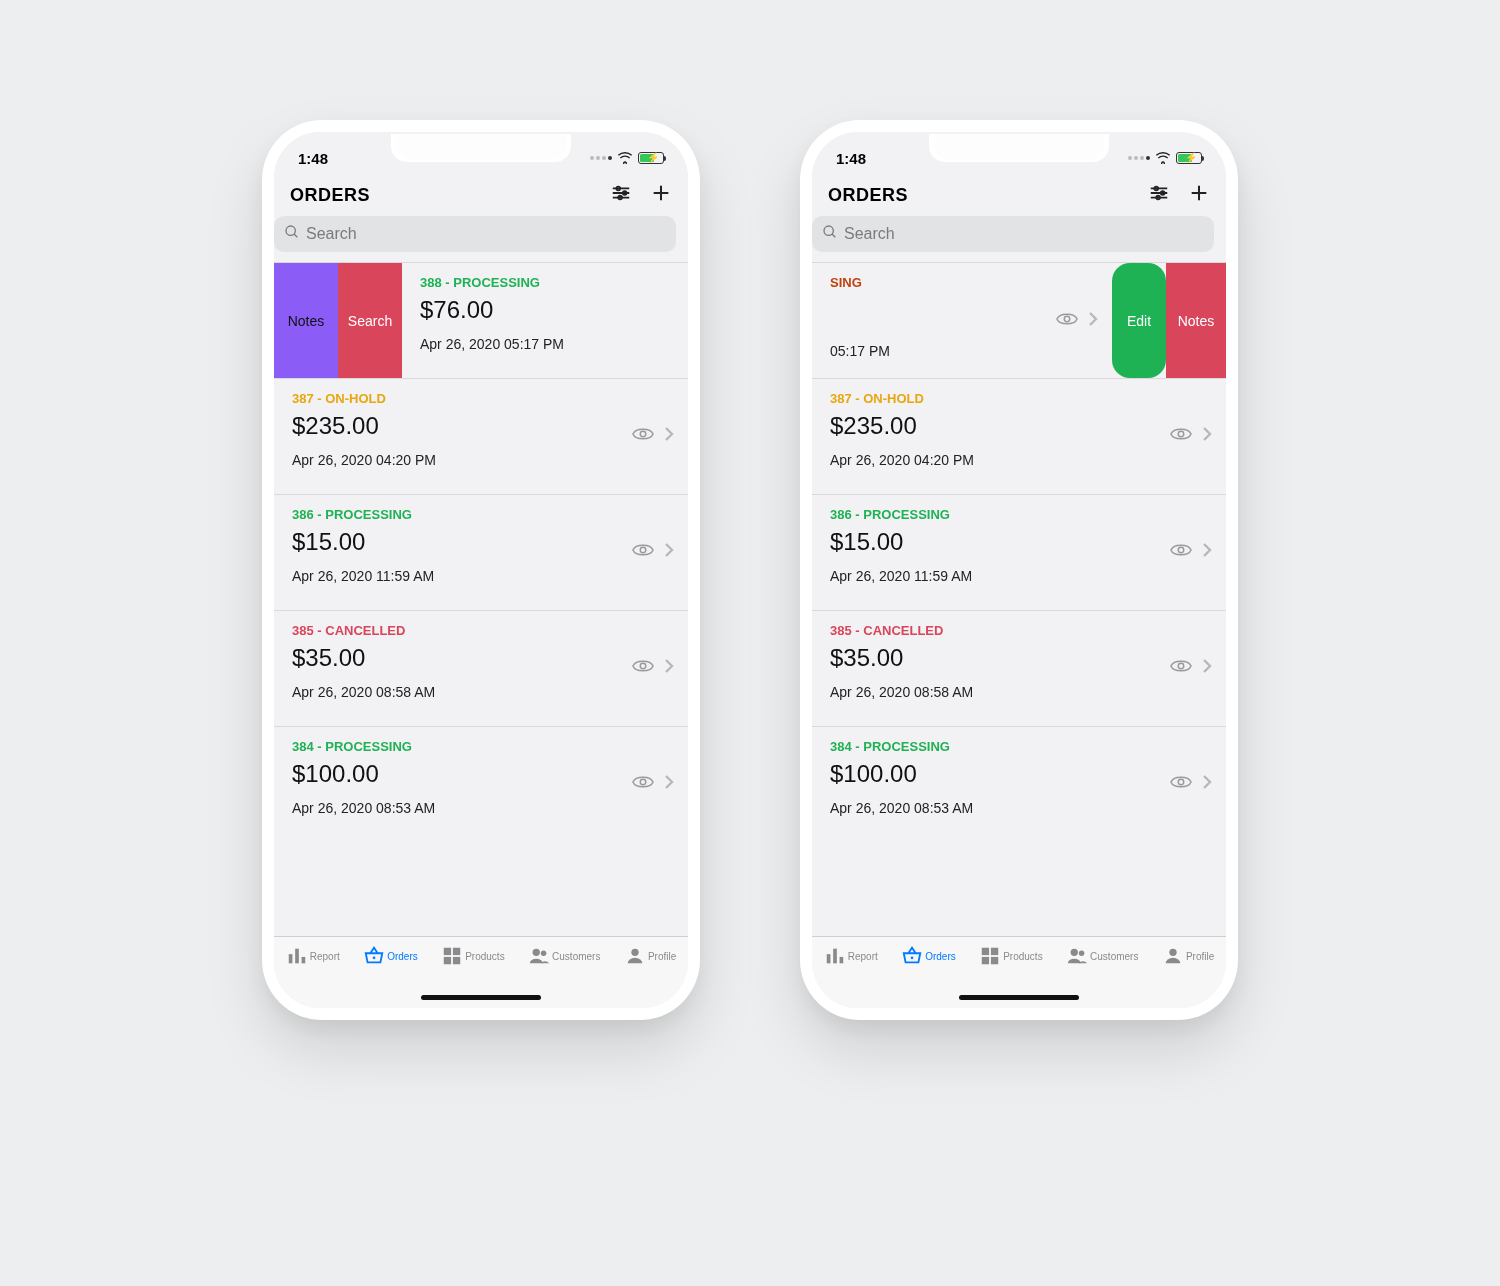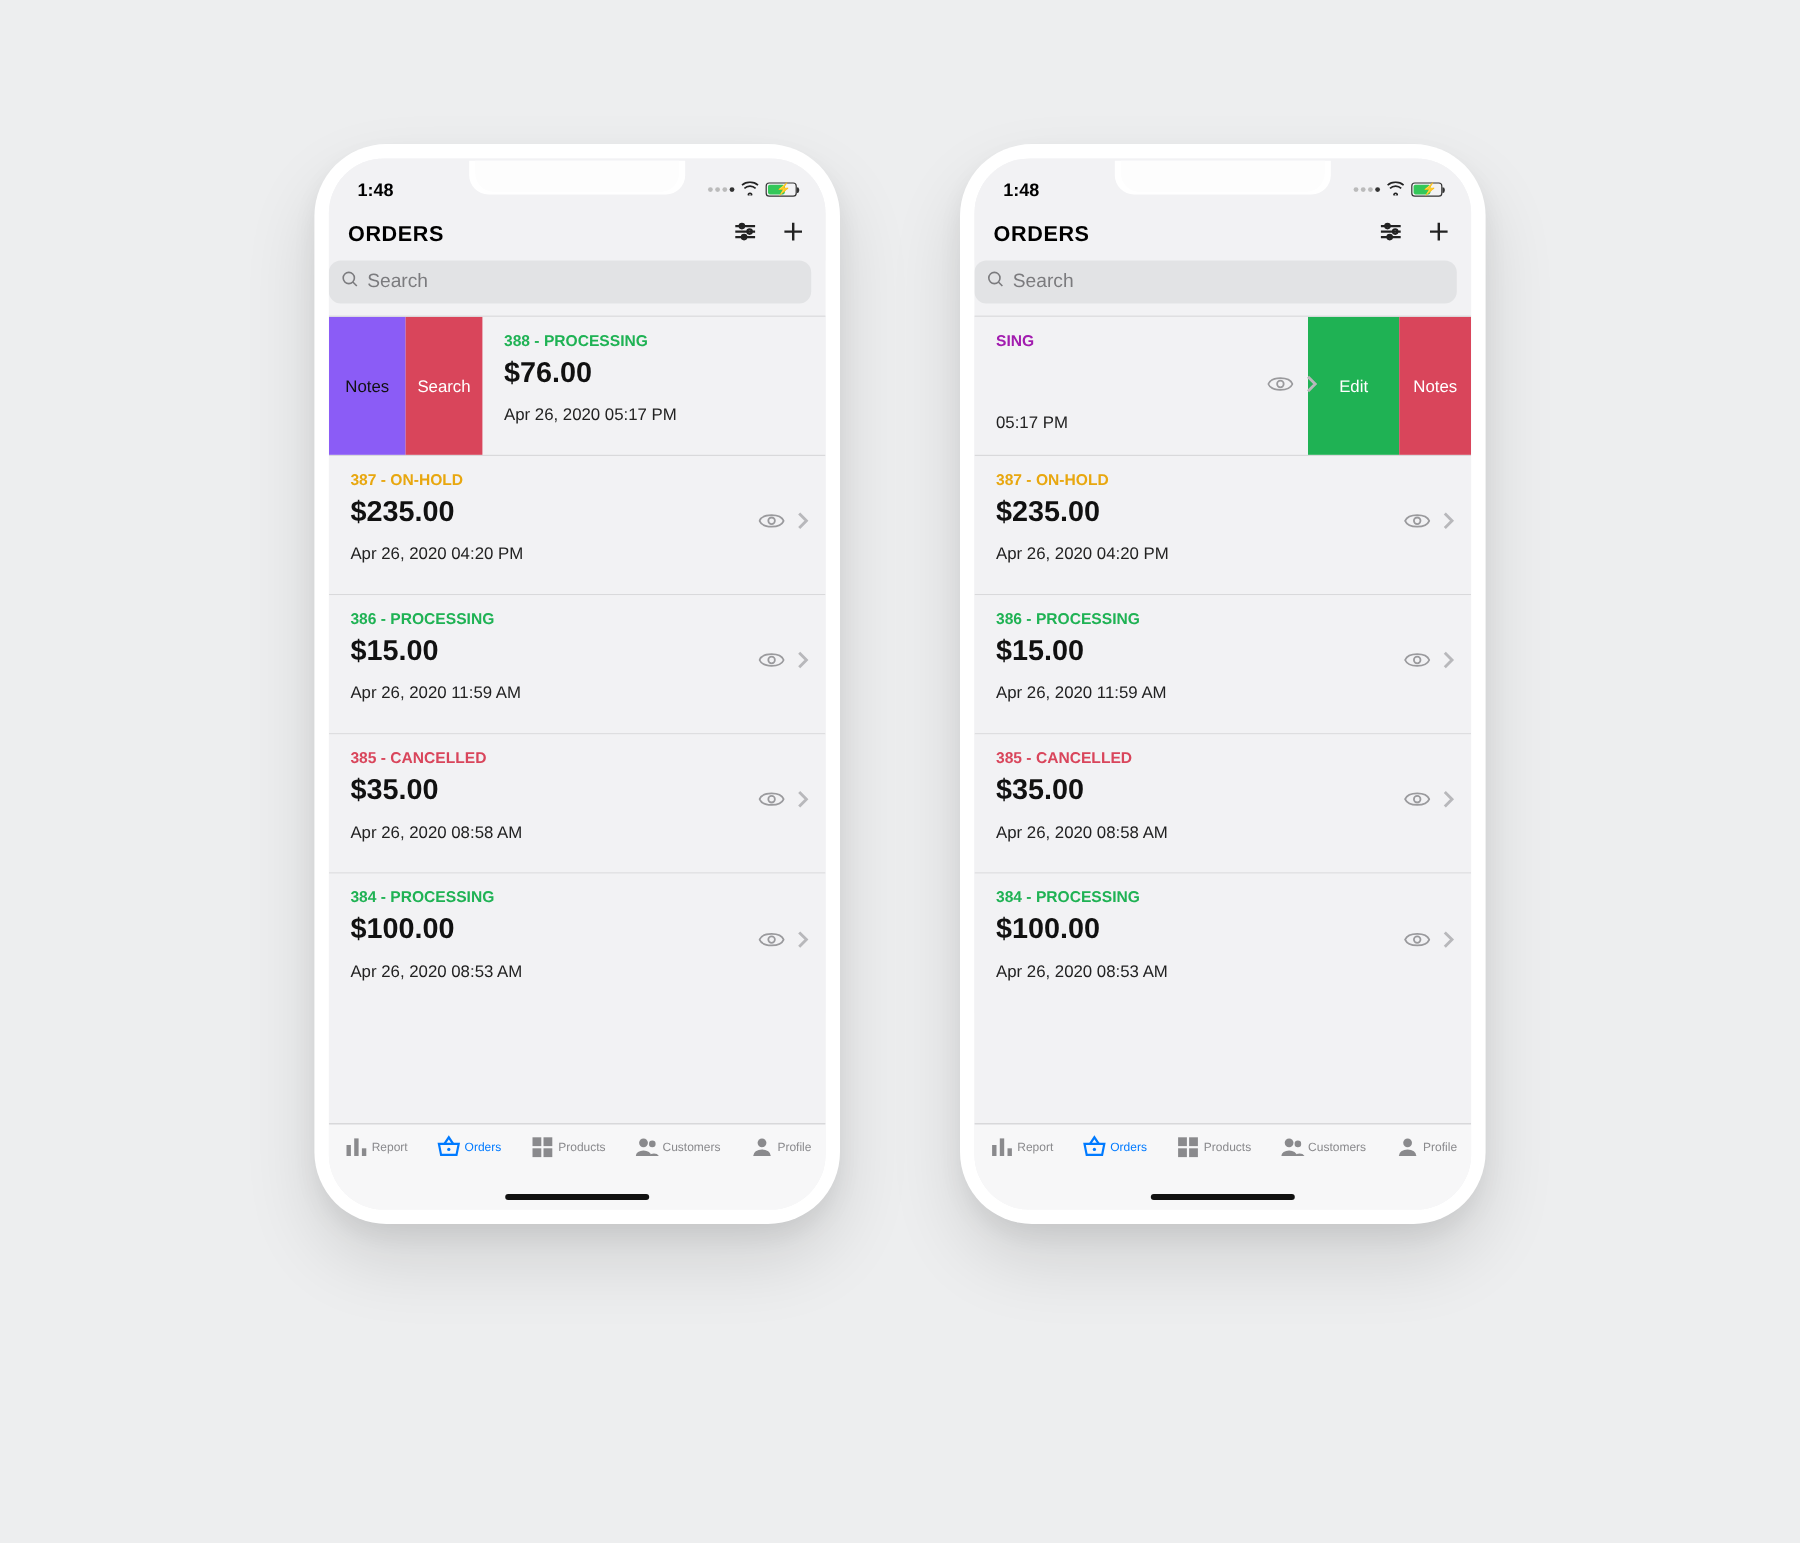--- a/index.html
+++ b/index.html
@@ -117,38 +117,38 @@
   }
   .row-content {
     flex:1; padding: 12px 14px 14px 18px;
     display:flex; justify-content:space-between; 
   }
   .row-text { display:flex; flex-direction:column; gap:4px;}
   .order-status { font-size: 13px; font-weight: 600; }
   .status-processing { color: #1fb254; }
   .status-onhold { color: #e8a70f; }
   .status-cancelled { color: #d9455b; }
-  .order-amount { font-size: 24px; font-weight: 700; color:#111; margin: 2px 0 8px 0;}
+  .order-amount { font-size: 24px; font-weight: 400; color:#111; margin: 2px 0 8px 0;}
   .order-date { font-size: 14px; color: #222; }
   .row-right { display:flex; align-items:center; gap:10px; color:#9a9a9d;}
   .eye-icon svg { width:22px; height:16px; stroke:#9a9a9d; fill:none; stroke-width:1.6;}
   .chevron-icon svg { width:10px; height:16px; stroke:#b8b8bb; fill:none; stroke-width:2.4;}
   
   .swipe-left { display:flex; }
   .swipe-btn {
     width: 64px;
     display:flex; align-items:center; justify-content:center;
     color:#111; font-size:14px;
   }
   .swipe-notes { background:#8b5cf6; }
   .swipe-refund { background:#d9455b; color:#fff;}
   .swipe-right { display:flex; }
-  .swipe-edit { background:#1fb254; color:#fff; width:76px; display:flex; align-items:center; justify-content:center; font-size:14px;}
+  .swipe-edit { background:#1fb254; color:#fff; width:54px; display:flex; align-items:center; justify-content:center; font-size:14px;border-radius:18px;}
   .swipe-delete { background:#d9455b; color:#fff; width:60px; display:flex; align-items:center; justify-content:center; font-size:14px;}
-  .frag-status { font-size:13px; font-weight:600; color:#a21caf; position:absolute; left:18px; top:12px;}
+  .frag-status { font-size:13px; font-weight:600; color:#c2410c; position:absolute; left:18px; top:12px;}
   .frag-right { position:absolute; right:128px; top:48px; display:flex; gap:10px; color:#9a9a9d;}
   .frag-time { position:absolute; left:18px; top:80px; font-size:14px; color:#222;}
   
   .tabbar {
     height: 72px;
     border-top: 1px solid #d0d0d3;
     background: #f7f7f8;
     display:flex;
     justify-content: space-around;
     align-items: flex-start;

